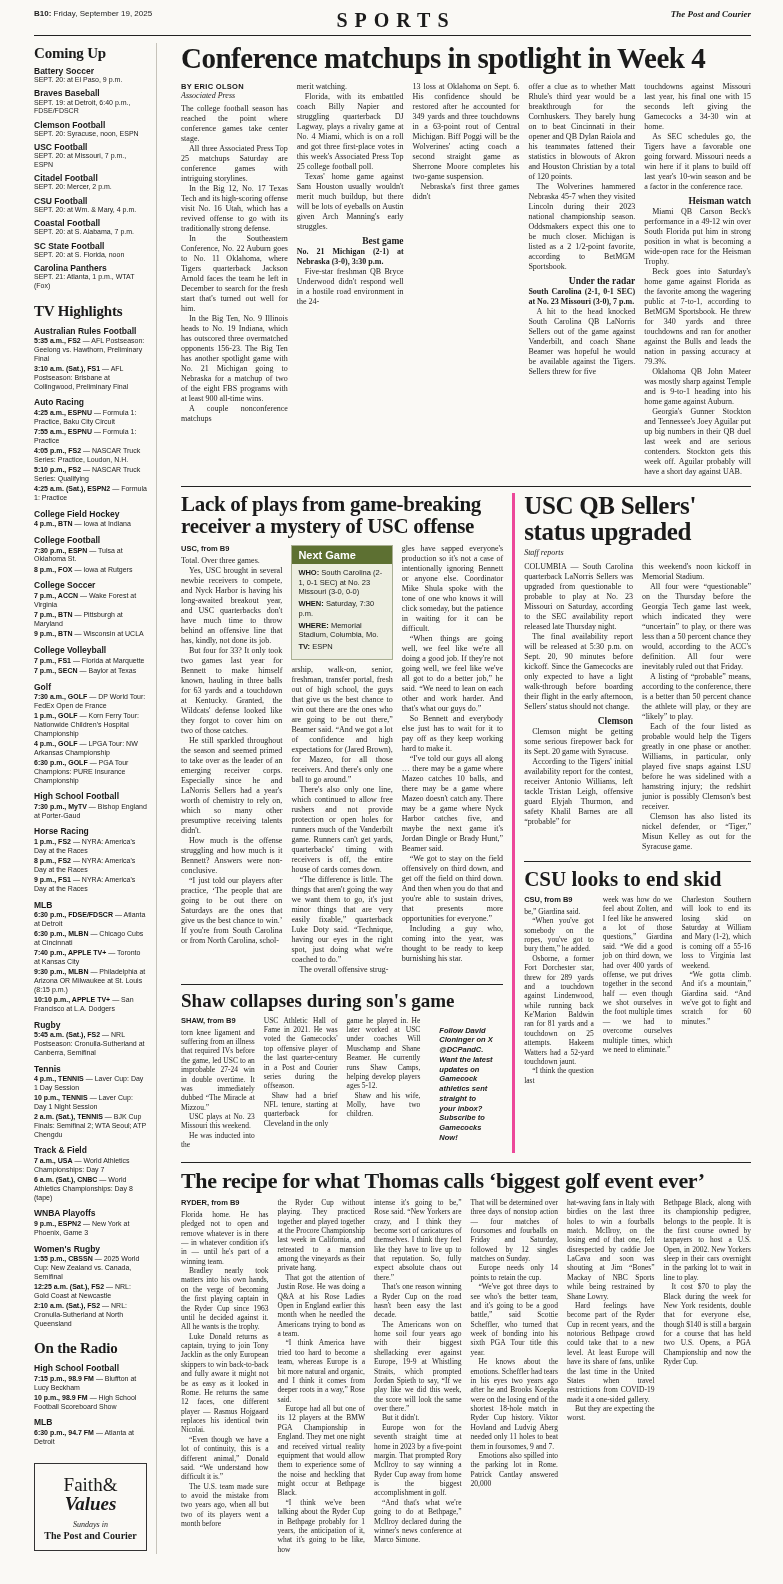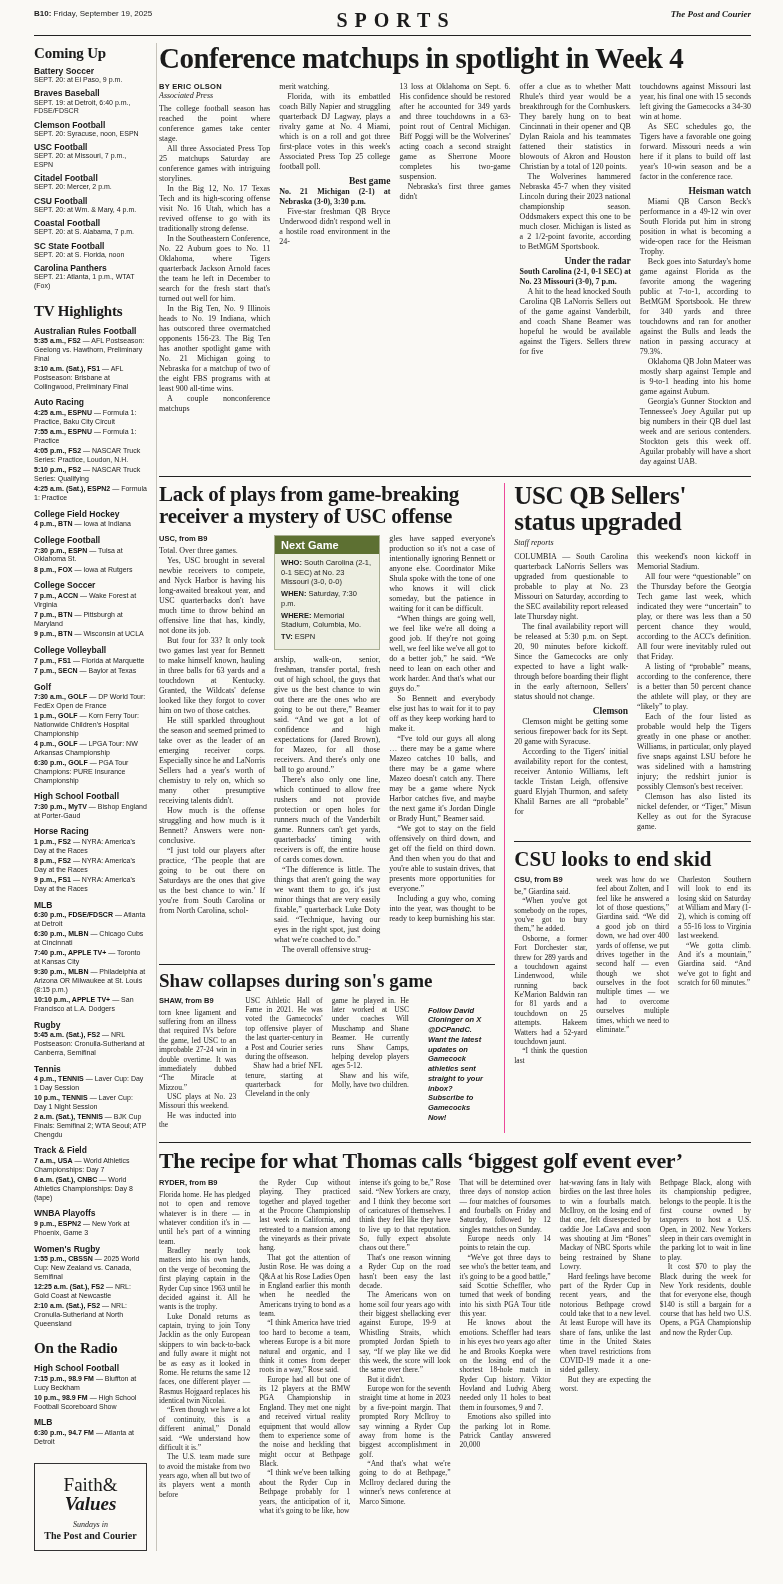--- a/index.html
+++ b/index.html
@@ -25,21 +25,21 @@
   .sb-sport{font:700 8.5px/1.2 "Liberation Sans",sans-serif;margin-top:6px}
   .sb-listing{font:400 7px/1.25 "Liberation Sans",sans-serif;color:#222;margin-top:1.5px}
   .sb-listing b{color:#111}
   .ad{border:1.3px solid #333;margin-top:16px;padding:12px 5px 9px;text-align:center}
   .ad-w1{font:400 19px/0.95 "Liberation Serif",serif}
   .ad-w2{font:italic 700 19px/1.0 "Liberation Serif",serif}
   .ad-tag{font:italic 400 8px "Liberation Serif",serif;margin-top:7px}
   .ad-paper{font:700 10px "Liberation Serif",serif;margin-top:1px}
 
   
-  .main{flex:1;min-width:0;border-left:1px solid #c6c3ba;padding-left:2px}
+  .main{flex:1;min-width:0;border-left:1px solid #c6c3ba;padding-left:24px}
   .hl-xl{font:700 29px/1.03 "Liberation Serif",serif;letter-spacing:-.5px;margin:1px 0 8px}
   .hl-golf{font:700 22px/1.05 "Liberation Serif",serif;letter-spacing:-.3px;margin:0 0 6px}
   .hl-l{font:700 21px/1.07 "Liberation Serif",serif;letter-spacing:-.3px;margin:0 0 6px}
   .hl-m{font:700 25px/1.04 "Liberation Serif",serif;letter-spacing:-.3px;margin:0 0 3px}
   .hl-s{font:700 21px/1.05 "Liberation Serif",serif;margin:0 0 5px}
   .hl-sh{font:700 19px/1.05 "Liberation Serif",serif;margin:0 0 5px}
   .cols{display:flex;gap:9px}
   .ncol{flex:1;min-width:0}
   .byline{margin:0 0 4px}
   .by{font:700 7.5px "Liberation Sans",sans-serif;letter-spacing:.3px}
@@ -48,21 +48,21 @@
   p.np{font:400 8px/1.25 "Liberation Serif",serif;text-align:justify;text-indent:8px;margin:0;overflow-wrap:break-word}
   p.np.first,p.np.cont{text-indent:0}
   .small p.np{font-size:7.5px}
   .sub{font:700 9.5px "Liberation Serif",serif;text-align:right;margin:4px 0 1px}
   p.lead{font:700 8px/1.25 "Liberation Serif",serif;margin:0;text-align:justify}
   p.promo{font:700 italic 7.5px/1.3 "Liberation Sans",sans-serif;font-style:italic;margin:10px;text-align:left}
   .fromtag{font:700 7.5px "Liberation Sans",sans-serif;margin:0 0 3px}
   .rule-row{border-top:1.3px solid #222;margin-top:9px;padding-top:6px}
   .row2{display:flex;gap:9px}
   .row2-left{flex:1.42;min-width:0}
-  .row2-right{flex:1;min-width:0;border-left:1px solid #ec4899;padding-left:9px}
+  .row2-right{flex:1;min-width:0;border-left:3px solid #ec4899;padding-left:9px}
 
   
   .ng{border:1px solid #a9ae92;background:#edeee1;margin:1px 0 5px}
   .ng-head{background:#5d7032;color:#fff;font:700 11px "Liberation Sans",sans-serif;padding:3px 6px}
   .ng-body{padding:4px 6px 5px}
   .ng-row{font:400 7.5px/1.3 "Liberation Sans",sans-serif;margin-bottom:2px}
   .ng-row b{font-weight:700}
 </style>
 </head>
 <body>
@@ -360,20 +360,21 @@
             <p class="np first">The college football season has reached the point where conference games take center stage.</p>
             <p class="np">All three Associated Press Top 25 matchups Saturday are conference games with intriguing storylines.</p>
             <p class="np">In the Big 12, No. 17 Texas Tech and its high-scoring offense visit No. 16 Utah, which has a revived offense to go with its traditionally strong defense.</p>
             <p class="np">In the Southeastern Conference, No. 22 Auburn goes to No. 11 Oklahoma, where Tigers quarterback Jackson Arnold faces the team he left in December to search for the fresh start that's turned out well for him.</p>
             <p class="np">In the Big Ten, No. 9 Illinois heads to No. 19 Indiana, which has outscored three overmatched opponents 156-23. The Big Ten has another spotlight game with No. 21 Michigan going to Nebraska for a matchup of two of the eight FBS programs with at least 900 all-time wins.</p>
             <p class="np">A couple nonconference matchups</p>
           </div>
           <div class="ncol">
             <p class="np cont">merit watching.</p>
             <p class="np">Florida, with its embattled coach Billy Napier and struggling quarterback DJ Lagway, plays a rivalry game at No. 4 Miami, which is on a roll and got three first-place votes in this week's Associated Press Top 25 college football poll.</p>
+            <p class="np">Texas' home game against Sam Houston usually wouldn't merit much buildup, but there will be lots of eyeballs on Austin given Arch Manning's early struggles.</p>
             <h3 class="sub">Best game</h3>
             <p class="lead">No. 21 Michigan (2-1) at Nebraska (3-0), 3:30 p.m.</p>
             <p class="np">Five-star freshman QB Bryce Underwood didn't respond well in a hostile road environment in the 24-</p>
           </div>
           <div class="ncol">
             <p class="np cont">13 loss at Oklahoma on Sept. 6. His confidence should be restored after he accounted for 349 yards and three touchdowns in a 63-point rout of Central Michigan. Biff Poggi will be the Wolverines' acting coach a second straight game as Sherrone Moore completes his two-game suspension.</p>
             <p class="np">Nebraska's first three games didn't</p>
           </div>
           <div class="ncol">
             <p class="np cont">offer a clue as to whether Matt Rhule's third year would be a breakthrough for the Cornhuskers. They barely hung on to beat Cincinnati in their opener and QB Dylan Raiola and his teammates fattened their statistics in blowouts of Akron and Houston Christian by a total of 120 points.</p>

